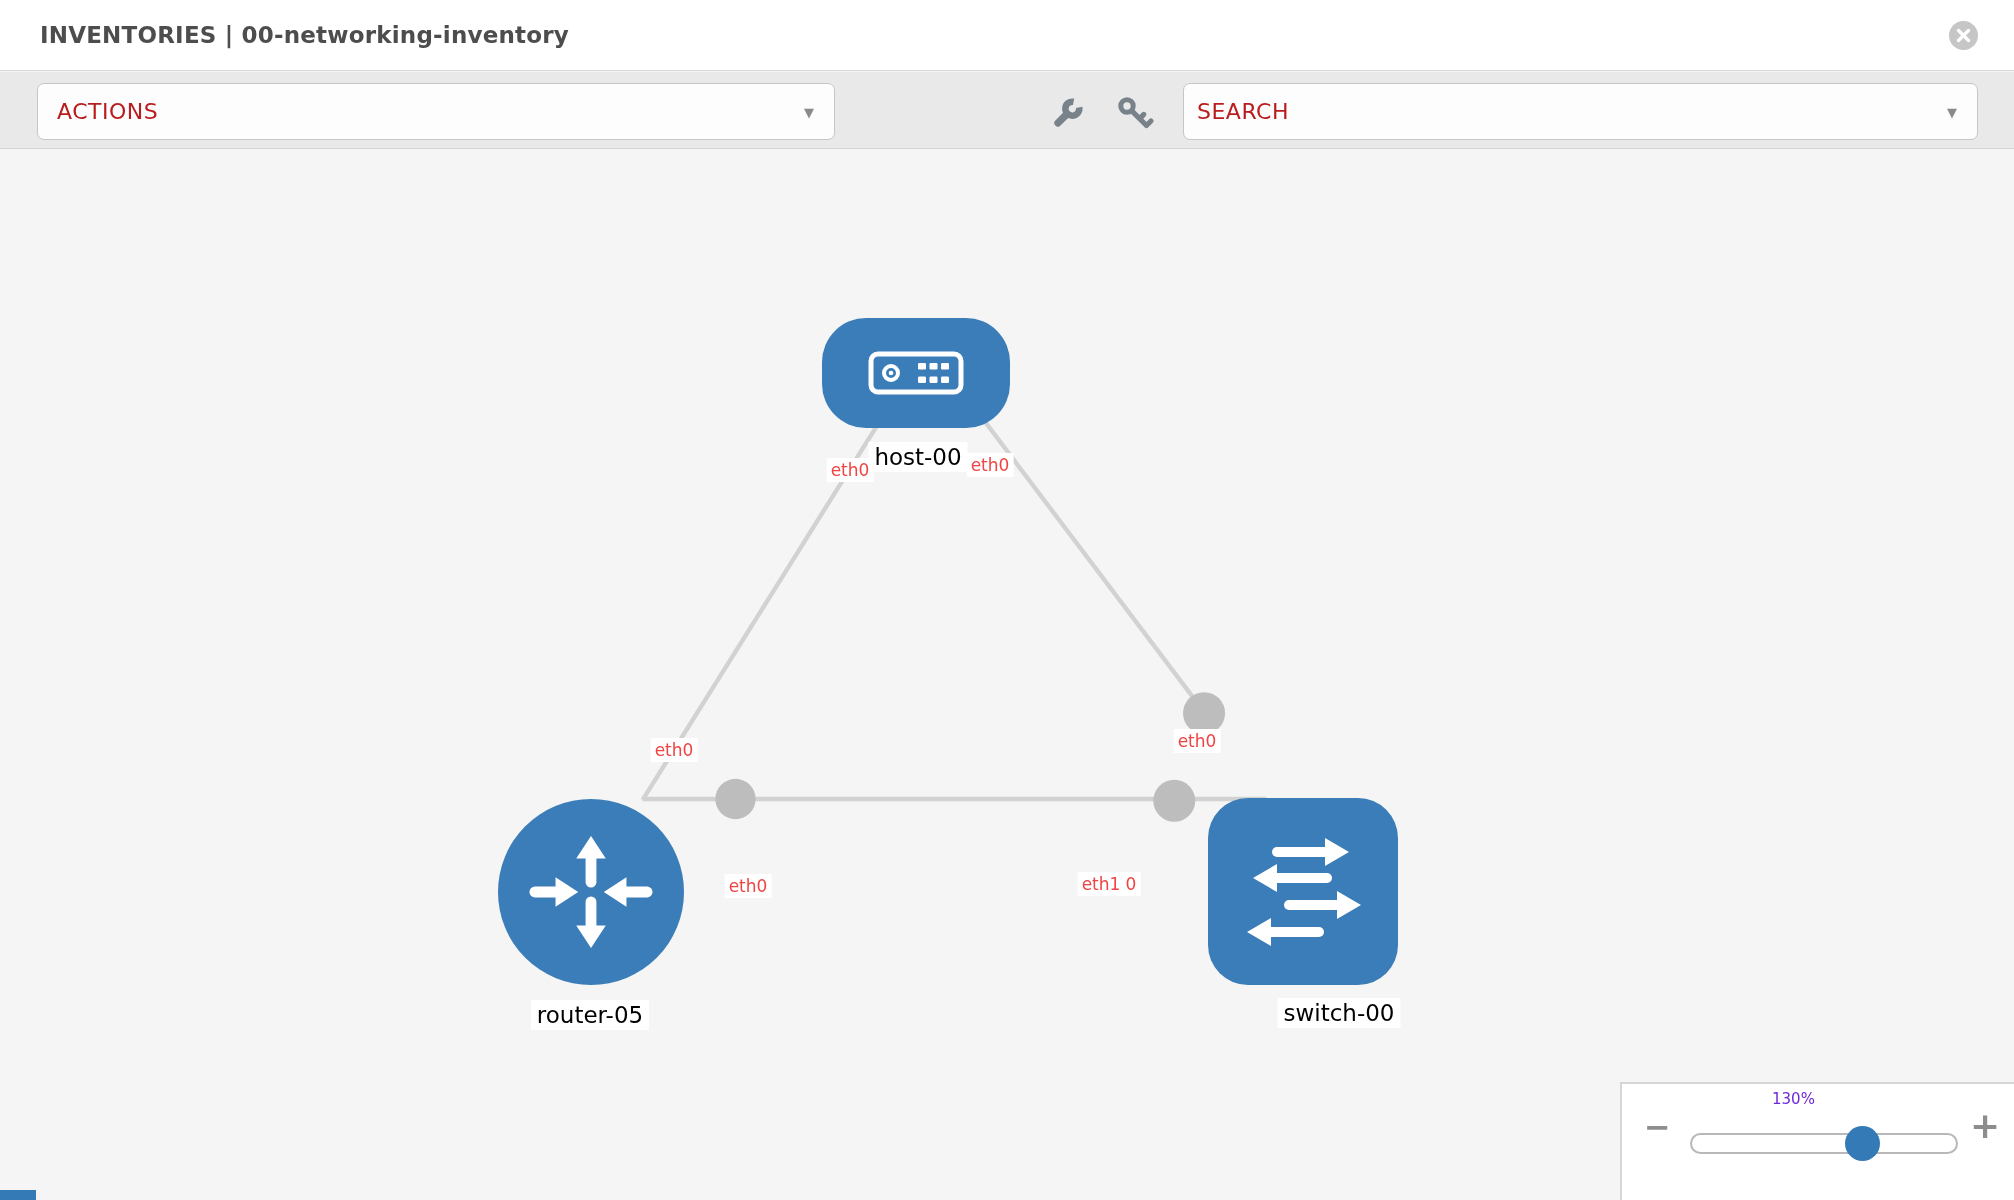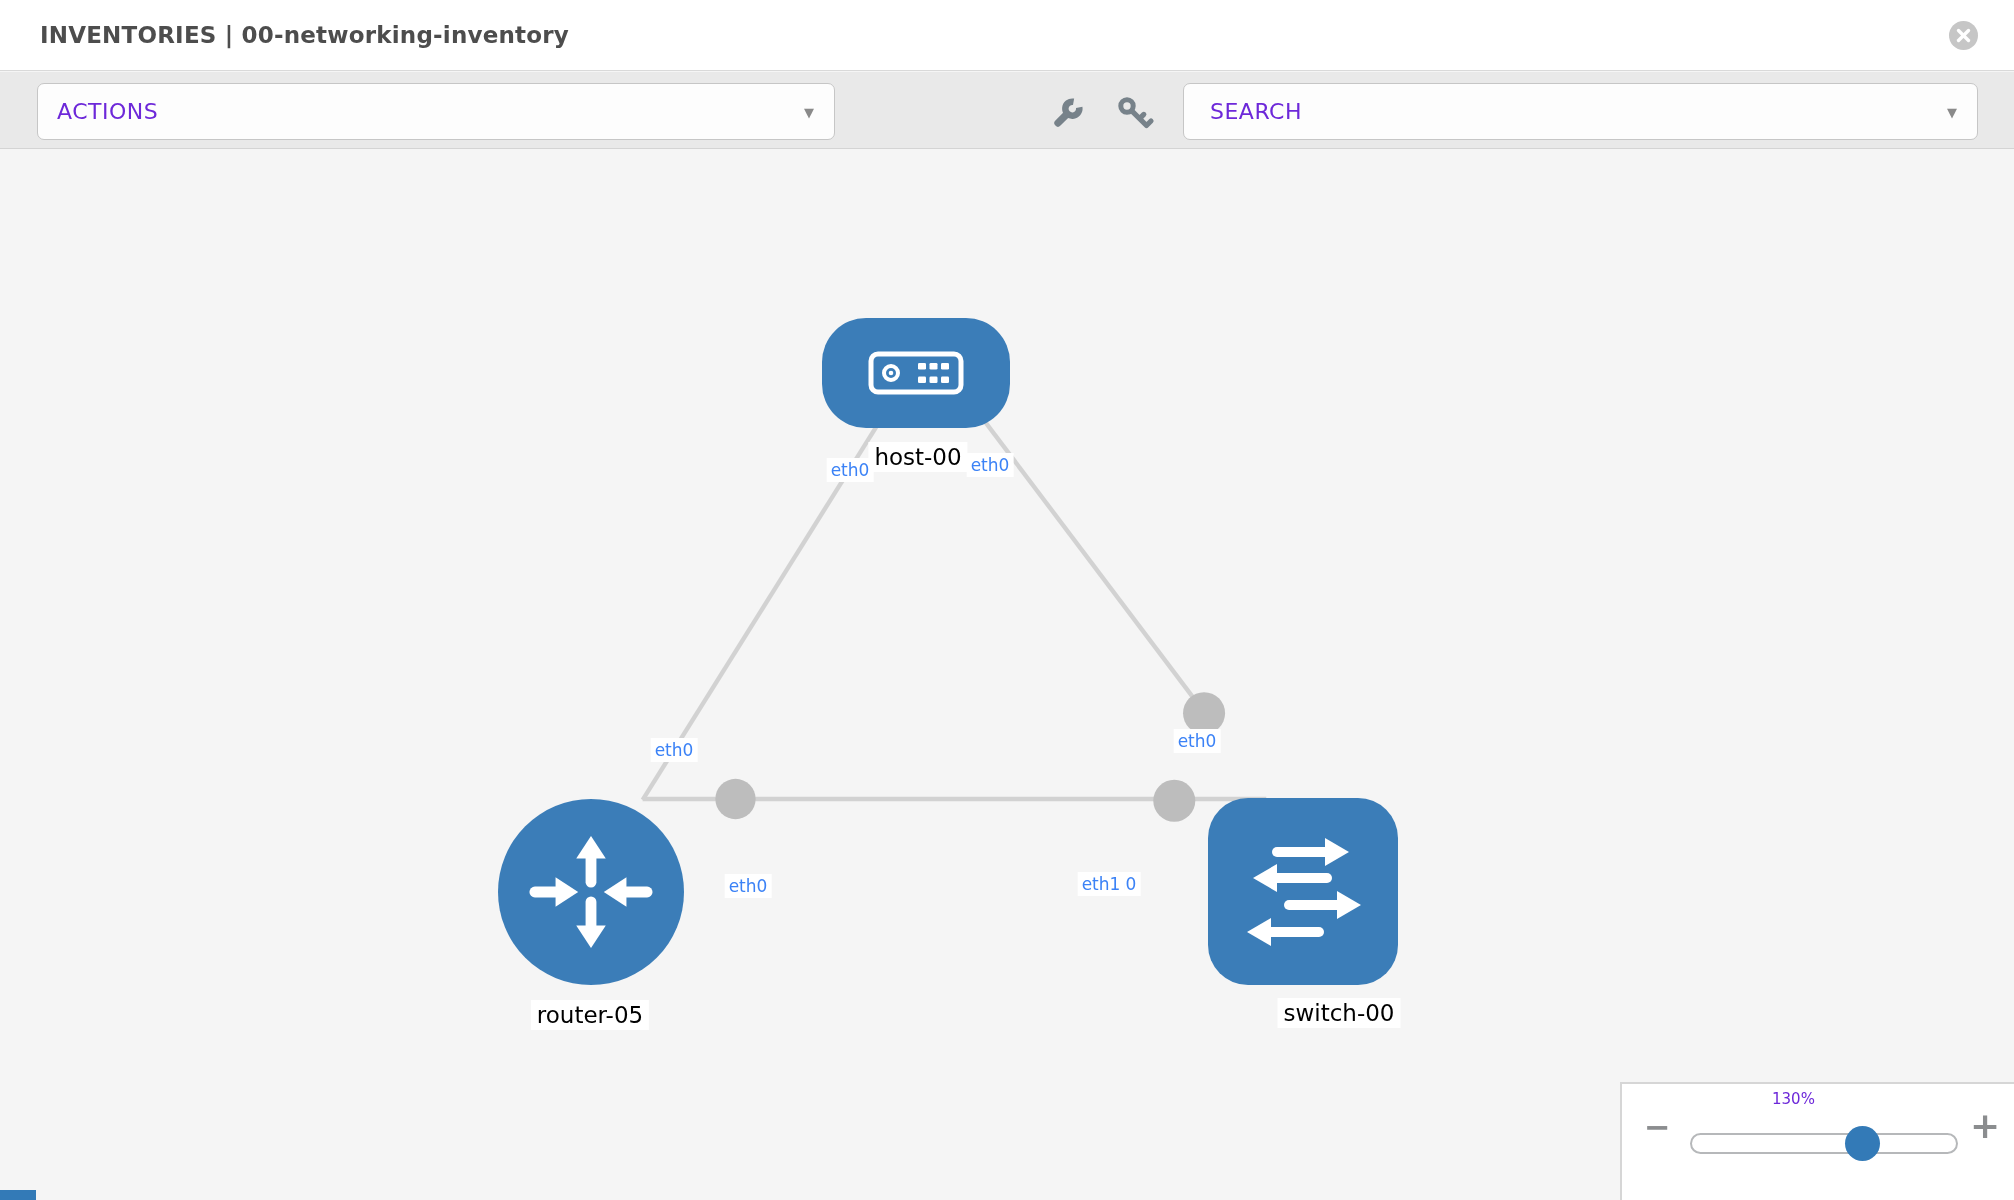--- a/index.html
+++ b/index.html
@@ -26,21 +26,21 @@
   .tbar{
     position:absolute;left:0;top:72px;width:2014px;height:77px;
     background:#e9e9e9;border-bottom:1px solid #d4d4d4;box-sizing:border-box;
   }
   .dropdown{
     position:absolute;top:11px;height:57px;background:#fdfdfd;
     border:1px solid #c6c6c6;border-radius:7px;box-sizing:border-box;
     display:flex;align-items:center;cursor:pointer;
   }
   .dropdown .dd-label{
-    font-size:22px;color:#6d28d9;padding-left:19px;letter-spacing:.5px;
+    font-size:22px;color:#b91c1c;padding-left:19px;letter-spacing:.5px;
   }
   .dropdown .dd-caret{
     position:absolute;right:20px;top:50%;transform:translateY(-50%);
     font-size:13px;color:#8a8a8a;
   }
   .tool-btn{
     position:absolute;top:20px;width:46px;height:46px;
     display:flex;align-items:center;justify-content:center;cursor:pointer;
   }
   
@@ -50,21 +50,21 @@
   }
   .links-svg{position:absolute;left:0;top:0;}
   .node{position:absolute;background:#3b7db8;display:flex;align-items:center;justify-content:center;cursor:pointer;}
   .node-label{
     position:absolute;transform:translateX(-50%);
     background:#ffffff;color:#000000;font-size:23px;line-height:30px;
     padding:0 6px;white-space:nowrap;
   }
   .if-label{
     position:absolute;transform:translateX(-50%);
-    background:#ffffff;color:#3b82f6;font-size:17px;line-height:24px;
+    background:#ffffff;color:#ef4444;font-size:17px;line-height:24px;
     padding:0 4px;white-space:nowrap;
   }
   
   .zoom-panel{
     position:absolute;left:1620px;top:1082px;width:400px;height:125px;
     background:#ffffff;border:2px solid #d6d6d6;box-sizing:border-box;
   }
   .zoom-level{position:absolute;left:150px;top:6px;width:110px;text-align:left;
     font-size:15px;color:#6d28d9;}
   .zoom-minus{position:absolute;left:22px;top:27px;font-size:32px;font-weight:bold;color:#8b8d8f;cursor:pointer;line-height:32px;}
@@ -109,21 +109,21 @@
   </div>
 
   <div class="tool-btn" style="left:1113px;">
     <svg width="42" height="42" viewBox="0 0 42 42">
       <circle cx="12" cy="12" r="6.2" fill="none" stroke="#77828a" stroke-width="5"></circle>
       <path d="M 16.8 16.8 L 31.5 31.5 M 31.5 31.5 L 36 27 M 24.6 24.6 L 28.8 20.4" fill="none" stroke="#77828a" stroke-width="5.2" stroke-linecap="round"></path>
     </svg>
   </div>
 
   <div class="dropdown" style="left:1183px;width:795px;">
-    <span class="dd-label" style="padding-left:26px;">SEARCH</span>
+    <span class="dd-label" style="padding-left:13px;">SEARCH</span>
     <span class="dd-caret">▼</span>
   </div>
 </div>
 
 <div class="canvas">
 
   <svg class="links-svg" width="2014" height="1051" viewBox="0 149 2014 1200">
     <line x1="916" y1="372" x2="591" y2="891" stroke="#d2d2d2" stroke-width="5"></line>
     <line x1="916" y1="372" x2="1236" y2="796" stroke="#d2d2d2" stroke-width="5"></line>
     <line x1="591" y1="890" x2="1303" y2="890" stroke="#d2d2d2" stroke-width="5"></line>

